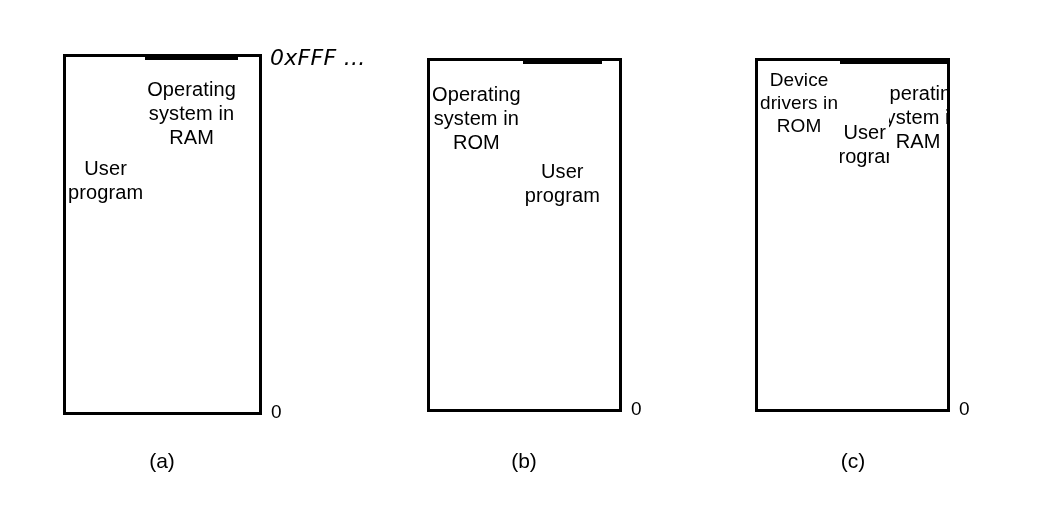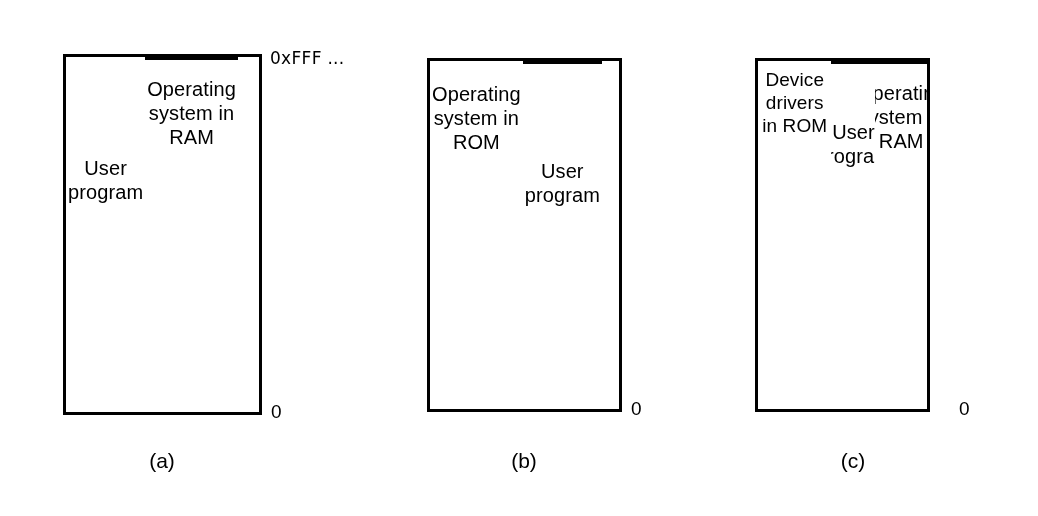--- a/index.html
+++ b/index.html
@@ -55,22 +55,23 @@
 
   
   .addr {
     position: absolute;
     font-size: 19px;
     line-height: 22px;
     white-space: nowrap;
   }
   .addr.top-addr {
     font-family: "DejaVu Sans", sans-serif;
-    font-size: 17px;
+    font-size: 22px;
     letter-spacing: 0.3px;
+    font-style: italic;
   }
 
   
   .caption {
     position: absolute;
     font-size: 21px;
     line-height: 24px;
     text-align: center;
     white-space: nowrap;
   }
@@ -102,21 +103,21 @@
 ROM</span>
     </div>
     <div class="mem-seg" style="height:240px;">
       <span class="seg-label">User
 program</span>
     </div>
   </div>
   <div class="addr" style="left:631px; top:398px;">0</div>
   <div class="caption" style="left:494px; top:449px; width:60px;">(b)</div>
 
-  <div class="mem-box" style="left:755px; top:58px; width:175px; height:354px;">
+  <div class="mem-box" style="left:755px; top:58px; width:195px; height:354px;">
     <div class="mem-seg" style="height:82px;">
       <span class="seg-label tight">Device
 drivers in ROM</span>
     </div>
     <div class="mem-seg" style="height:163px;">
       <span class="seg-label">User
 program</span>
     </div>
     <div class="mem-seg" style="height:109px;">
       <span class="seg-label">Operating

